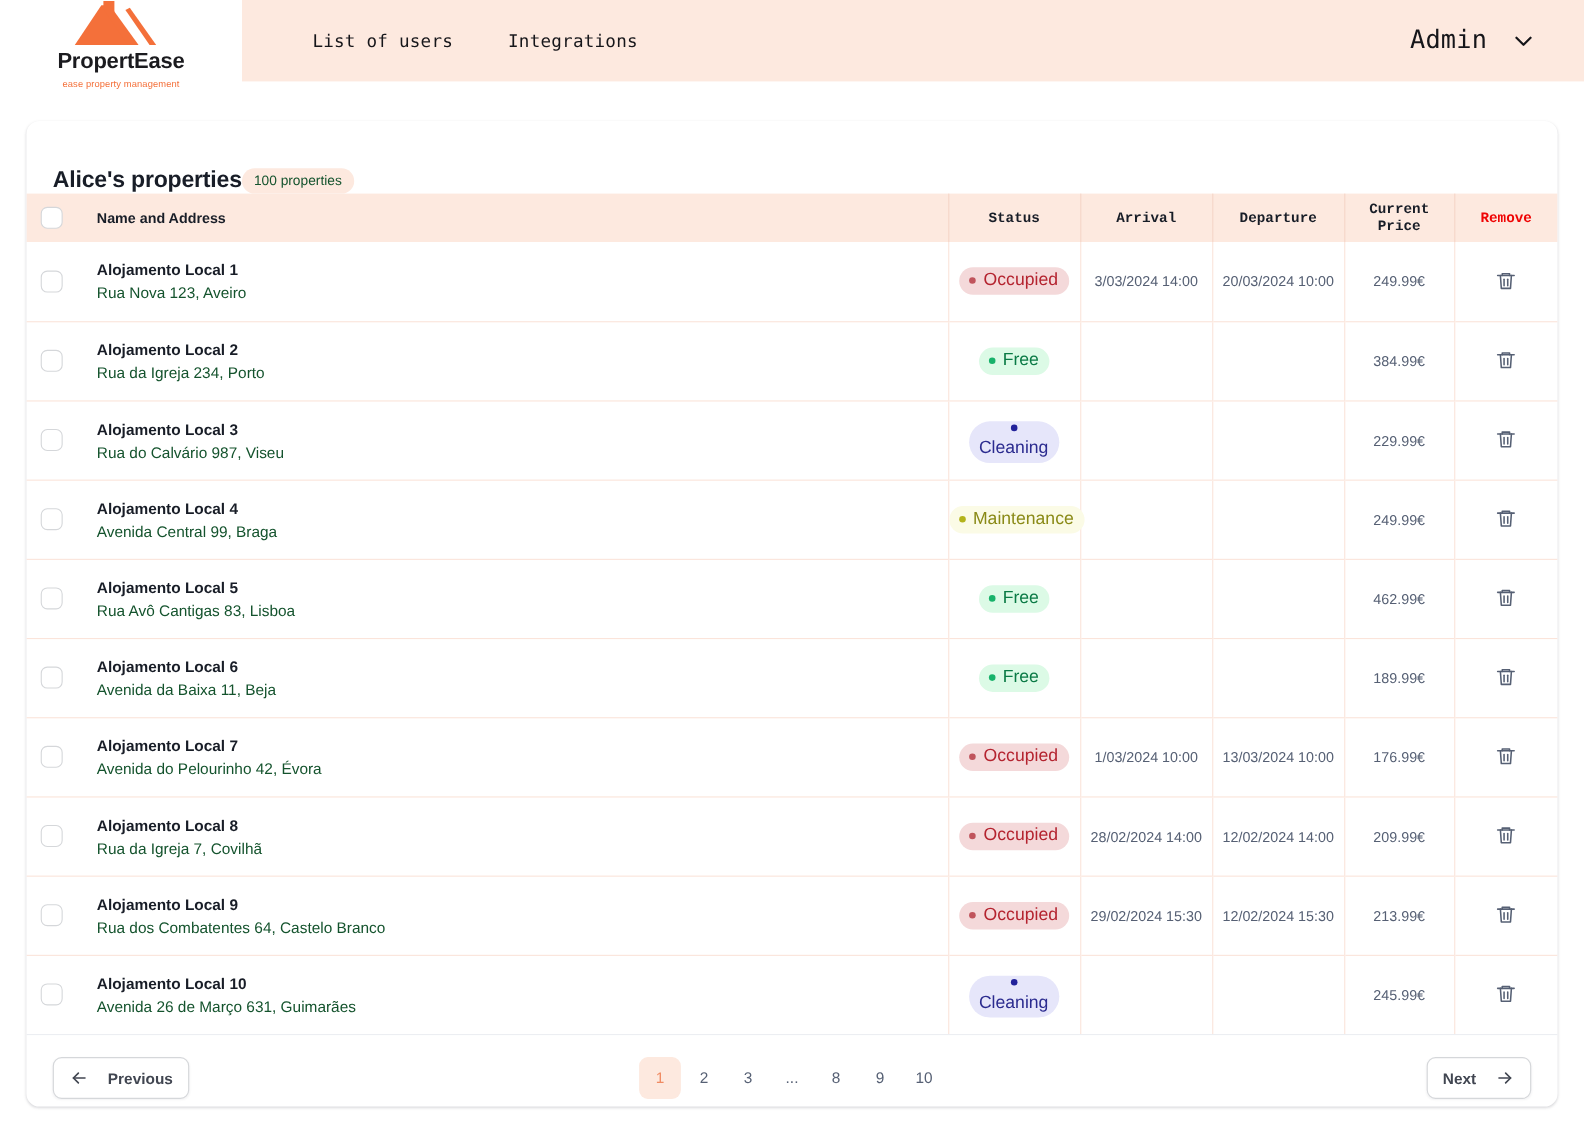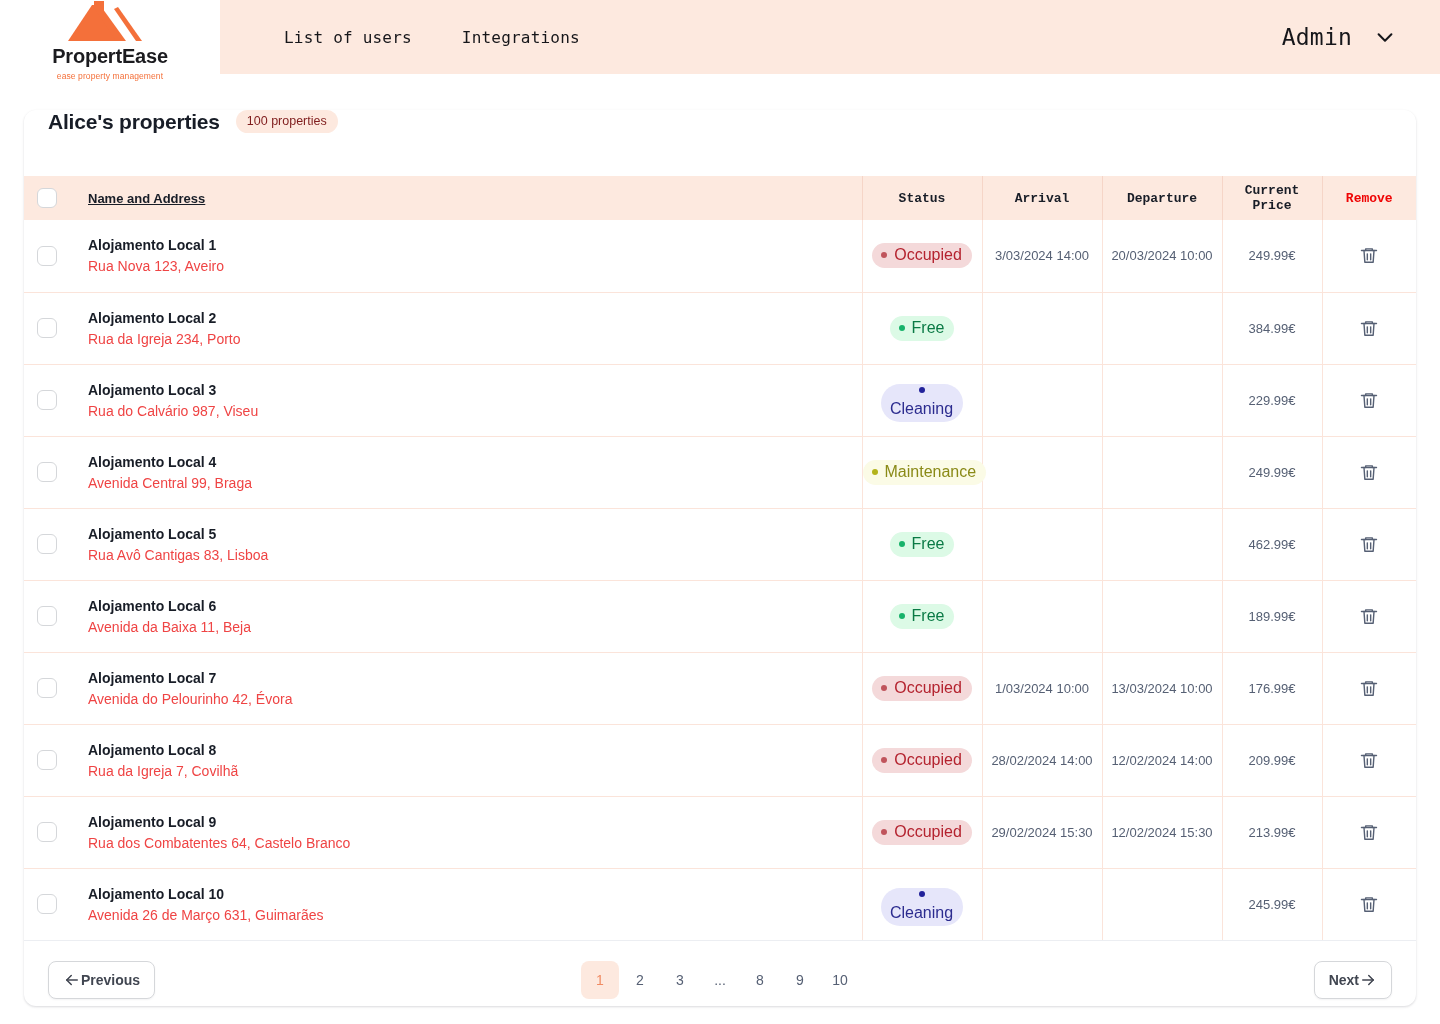--- a/index.html
+++ b/index.html
@@ -86,52 +86,52 @@
     background: #ffffff;
     border-radius: 12px;
     box-shadow: 0 1px 3px rgba(16,24,40,0.10), 0 1px 2px rgba(16,24,40,0.06);
     overflow: hidden;
     display: flex;
     flex-direction: column;
   }
   .card-head {
     height: 66px;
     display: flex;
-    align-items: flex-start;
+    align-items: flex-end;
     padding: 0 24px;
-    gap: 16px;
+    gap: 0;
     flex-shrink: 0;
   }
   .card-title {
     font-size: 21px;
     font-weight: bold;
     color: #181d27;
     letter-spacing: -0.2px;
   }
   .count-badge {
     background: #fde9df;
-    color: #7f1d1d;
+    color: #14532d;
     font-size: 12.5px;
     padding: 4px 11px 5px;
     border-radius: 999px;
     white-space: nowrap;
   }
 
   
   table { width: 100%; border-collapse: collapse; table-layout: fixed; }
   thead tr { background: #fde9df; height: 44px; }
   th {
     font-size: 13px;
     font-weight: bold;
     color: #181d27;
     text-align: center;
     padding: 0;
     vertical-align: middle;
   }
-  th.th-name { text-align: left; padding-left: 18px; text-decoration: underline; }
+  th.th-name { text-align: left; padding-left: 18px; }
   th.th-remove { color: #ef0404; }
 
   .col-check  { width: 46px; }
   .col-name   { width: 792px; }
   .col-status { width: 120px; }
   .col-arr    { width: 120px; }
   .col-dep    { width: 120px; }
   .col-price  { width: 100px; }
   .col-rem    { width: 94px; }
 
@@ -160,21 +160,21 @@
 
   .name-cell { text-align: left; padding-left: 18px; }
   .prop-name {
     font-size: 14px;
     font-weight: bold;
     color: #181d27;
     line-height: 20px;
   }
   .prop-addr {
     font-size: 14px;
-    color: #ef4444;
+    color: #14532d;
     line-height: 20px;
     margin-top: 1px;
   }
 
   .badge {
     display: inline-flex;
     align-items: center;
     gap: 7px;
     padding: 3px 10px 4px 9px;
     border-radius: 999px;
@@ -212,21 +212,21 @@
     border-top: 1px solid #eceef2;
     display: flex;
     align-items: center;
     padding: 0 24px;
     flex-shrink: 0;
     position: relative;
   }
   .pg-btn {
     display: inline-flex;
     align-items: center;
-    gap: 0;
+    gap: 17px;
     height: 38px;
     padding: 0 14px;
     border: 1px solid #d5d7da;
     border-radius: 8px;
     background: #ffffff;
     font-size: 14px;
     font-weight: bold;
     color: #414651;
     cursor: pointer;
     font-family: "Liberation Sans", sans-serif;

